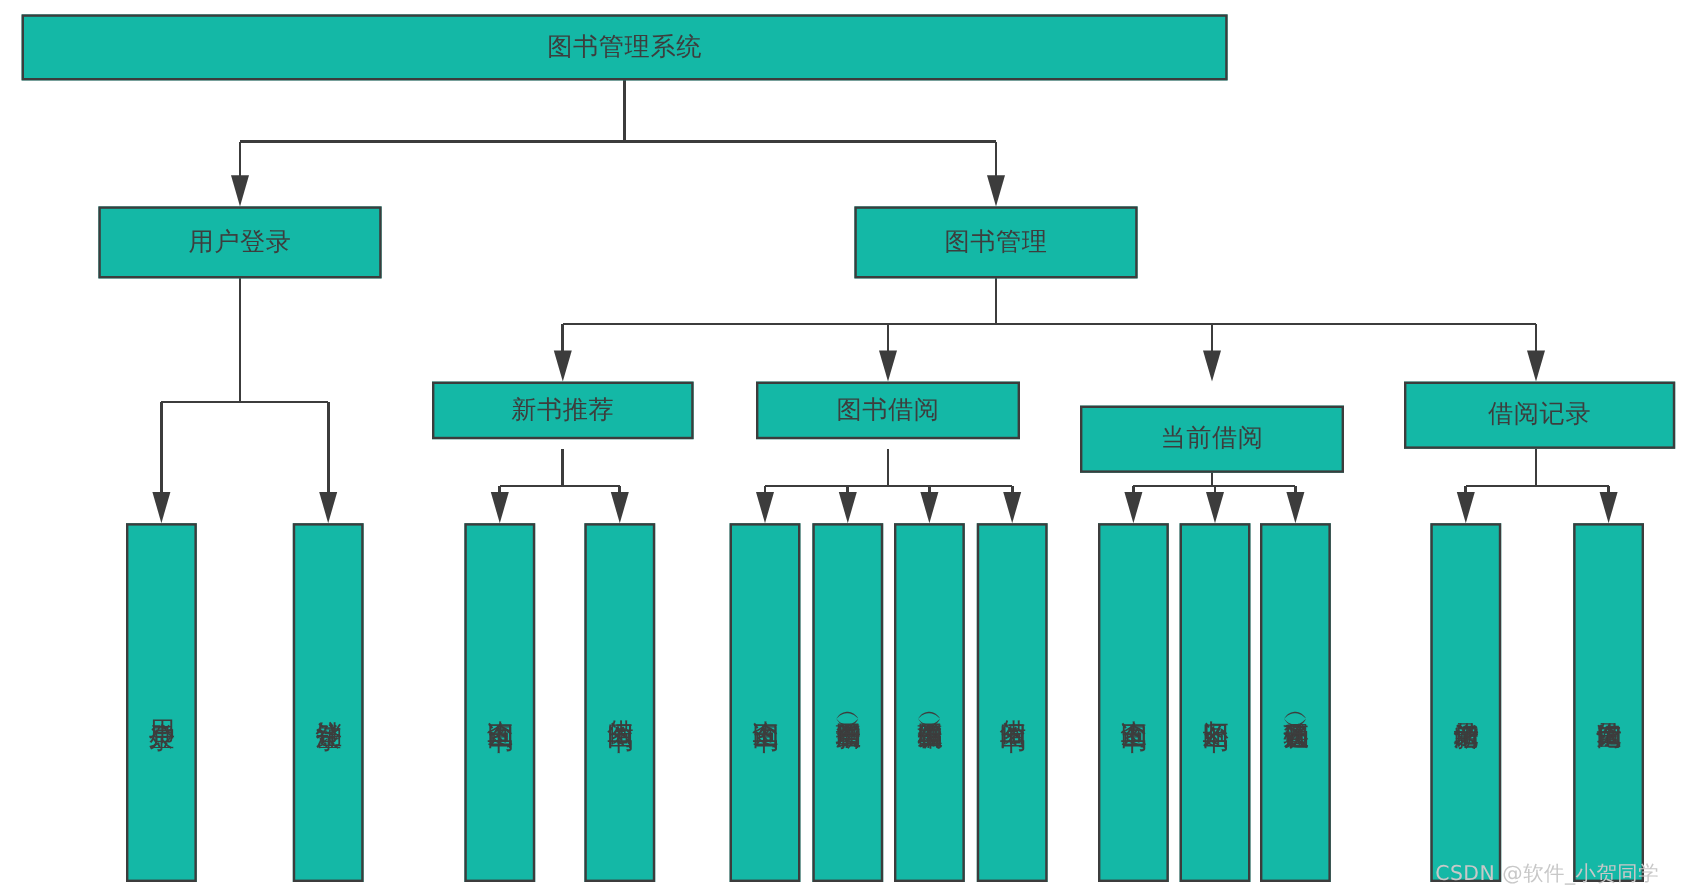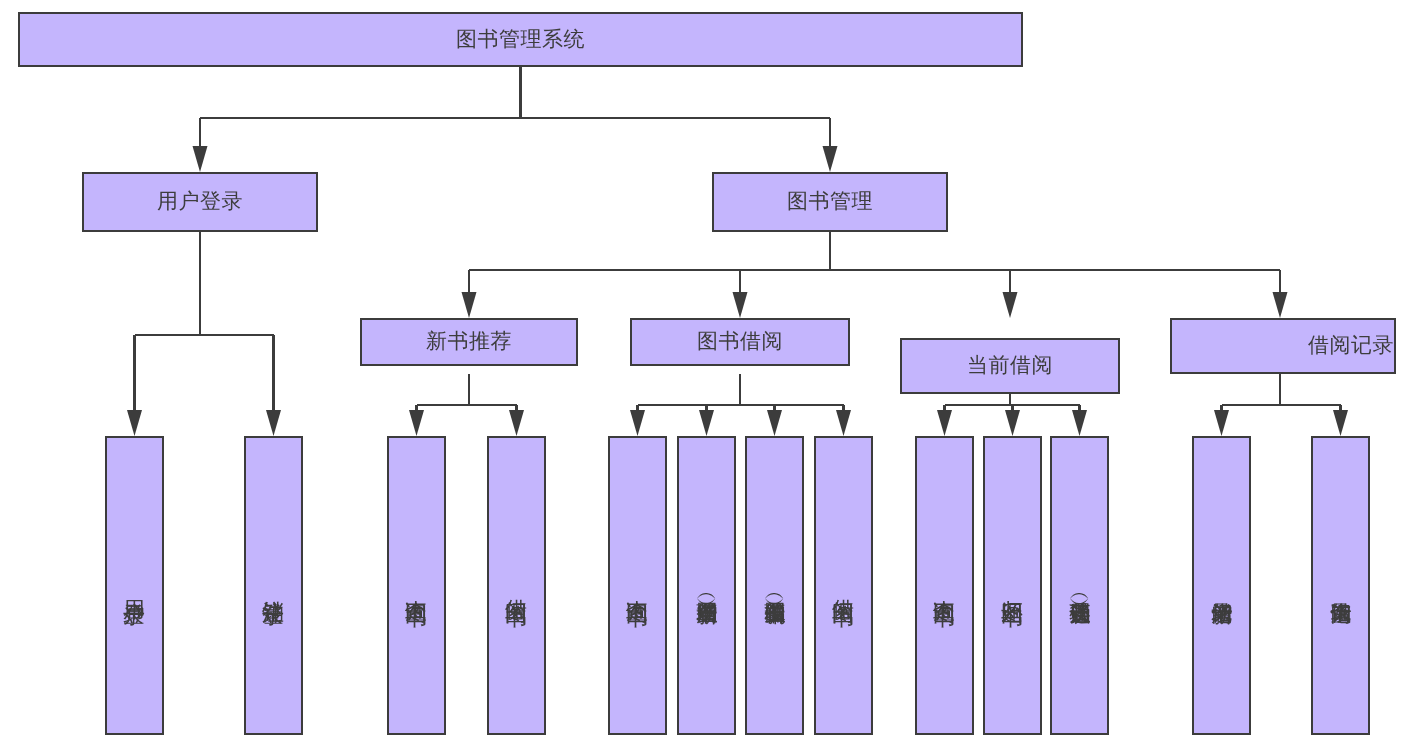--- a/index.html
+++ b/index.html
@@ -22,21 +22,21 @@
     position: absolute;
     left: 0;
     top: 0;
     width: 1405px;
     height: 747px;
     pointer-events: none;
   }
   .node {
     position: absolute;
     box-sizing: border-box;
-    background: #c4b5fd;
+    background: #14b8a6;
     border: 2px solid #3c3c3c;
     color: #3d3d3d;
     display: flex;
     align-items: center;
     justify-content: center;
     z-index: 2;
   }
   .node .label {
     display: block;
     text-align: center;
@@ -147,21 +147,21 @@
       </div>
       <div class="node horiz" style="left: 360px; top: 318px; width: 218px; height: 48px;">
         <span class="label">新书推荐</span>
       </div>
       <div class="node horiz" style="left: 630px; top: 318px; width: 220px; height: 48px;">
         <span class="label">图书借阅</span>
       </div>
       <div class="node horiz" style="left: 900px; top: 318px; width: 220px; height: 56px; margin-top: 20px;">
         <span class="label">当前借阅</span>
       </div>
-      <div class="node horiz" style="left: 1170px; top: 318px; width: 226px; height: 56px; justify-content: flex-end;">
+      <div class="node horiz" style="left: 1170px; top: 318px; width: 226px; height: 56px;">
         <span class="label">借阅记录</span>
       </div>
       <div class="node vert" style="left: 105px; top: 436px; width: 59px; height: 299px;">
         <span class="label">用户登录</span>
       </div>
       <div class="node vert" style="left: 244px; top: 436px; width: 59px; height: 299px;">
         <span class="label">注销登录</span>
       </div>
       <div class="node vert" style="left: 387px; top: 436px; width: 59px; height: 299px;">
         <span class="label">查询图书</span>
@@ -190,13 +190,14 @@
       <div class="node vert long" style="left: 1050px; top: 436px; width: 59px; height: 299px;">
         <span class="label">确认归还（管理员）</span>
       </div>
       <div class="node vert long" style="left: 1192px; top: 436px; width: 59px; height: 299px;">
         <span class="label">新增借阅记录</span>
       </div>
       <div class="node vert long" style="left: 1311px; top: 436px; width: 59px; height: 299px;">
         <span class="label">查询借阅记录</span>
       </div>
     </div>
+  <div class="watermark" style="left: 1196px; top: 716px;">CSDN @软件_小贺同学</div>
 </div>
 
 </body></html>

